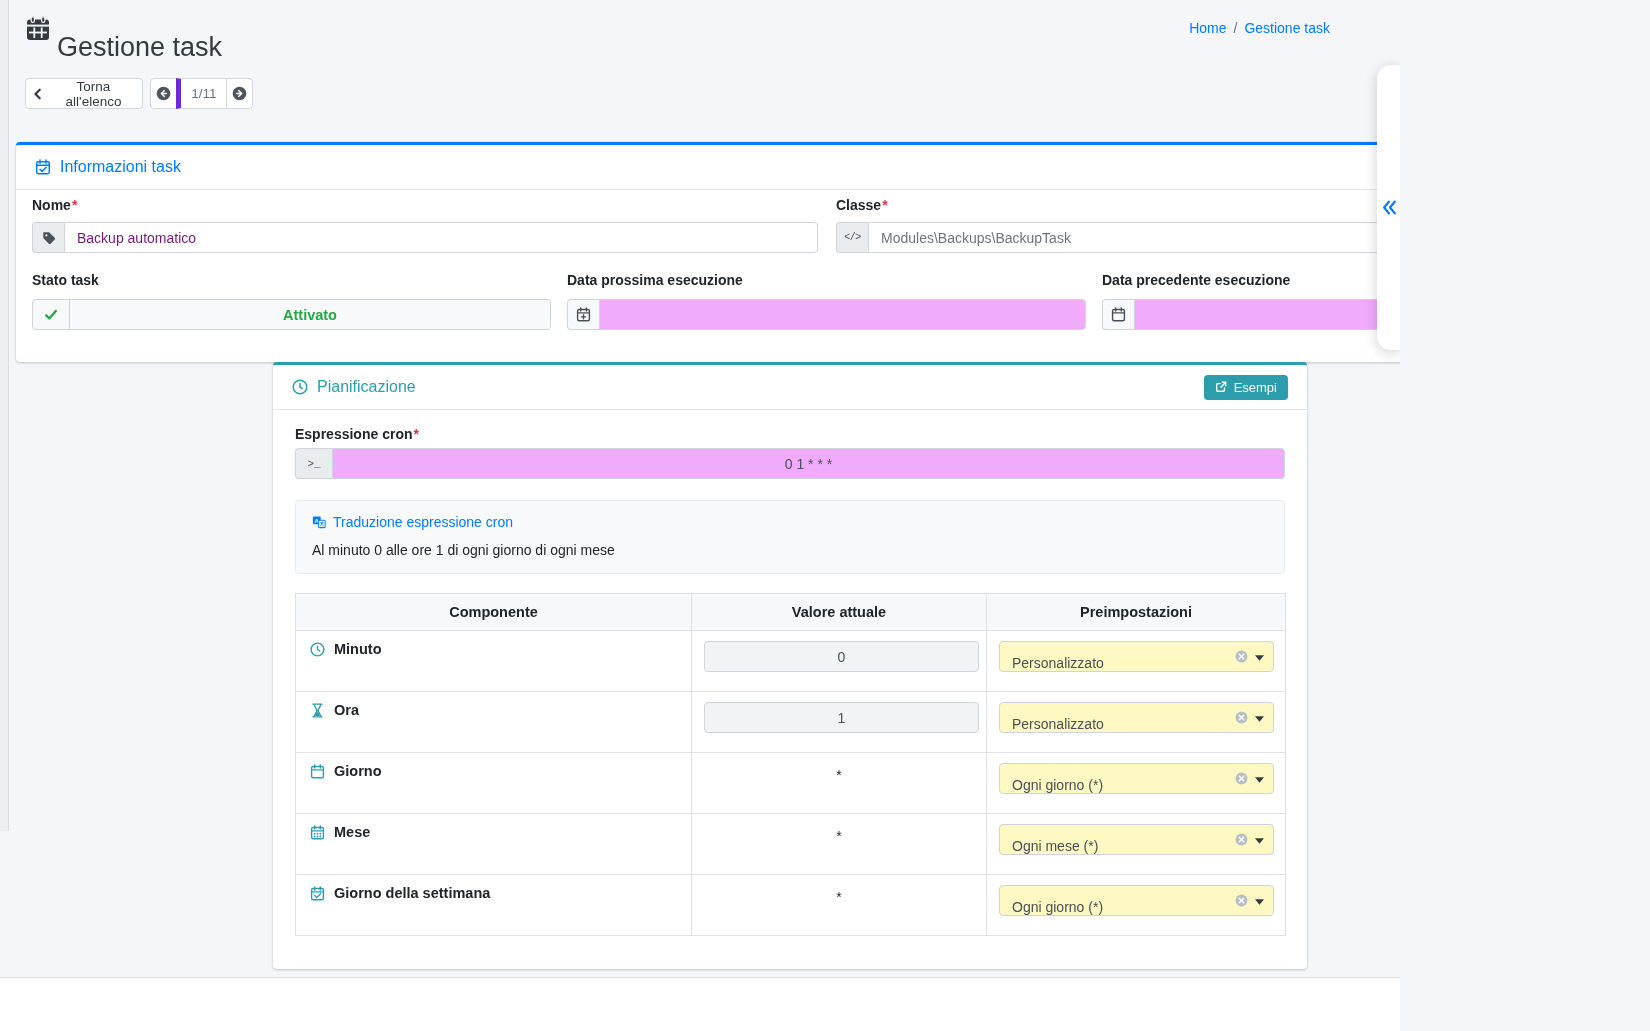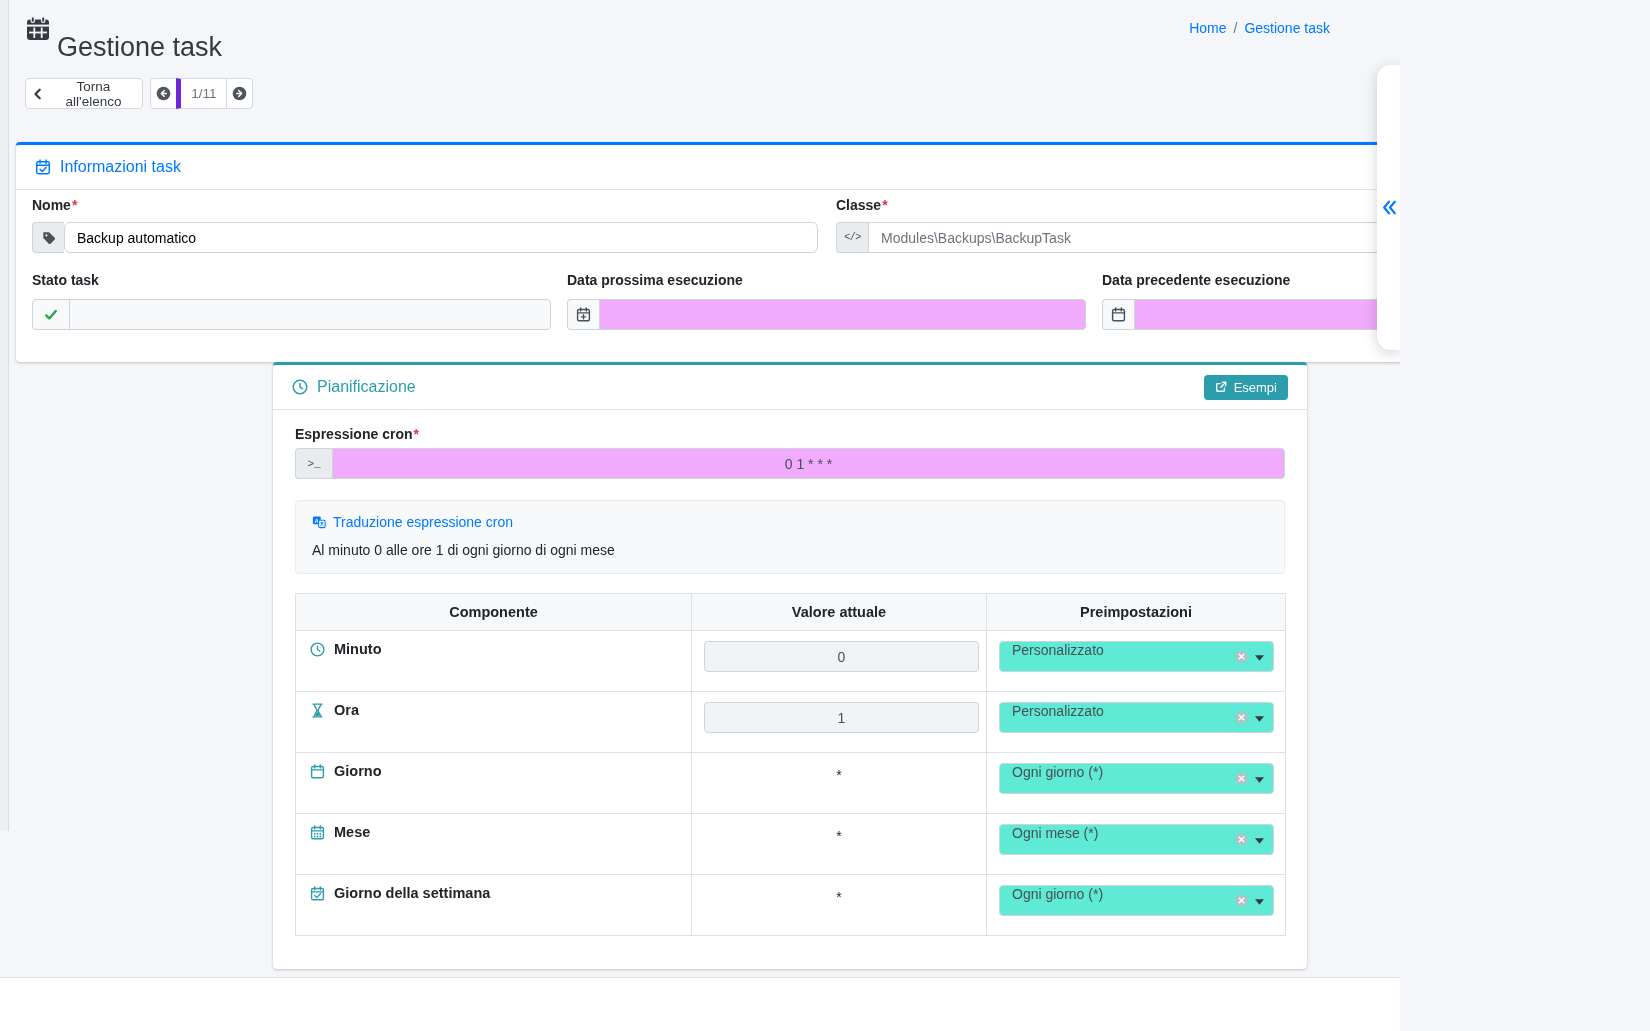--- a/index.html
+++ b/index.html
@@ -67,21 +67,21 @@
                 font-size:14.5px;font-weight:bold;color:#212529;}
   table.cron td{height:61px;padding:10px 12px;}
   td.c-comp{padding-left:14px !important;}
   .comp-inner{display:flex;align-items:center;gap:9px;font-weight:bold;font-size:14.5px;color:#212529;}
   .comp-inner .ticon{color:var(--teal,#2b9dac);display:flex;}
   .val-input{display:block;margin:0 auto;width:275px;height:31px;border:1px solid #ced4da;border-radius:4px;
              background:#f1f3f5;text-align:center;font-size:14px;color:#495057;box-sizing:border-box;
              font-family:"Liberation Sans",sans-serif;outline:none;}
   .val-star{text-align:center;font-size:14px;color:#212529;padding-top:4px;}
   .sel{position:relative;margin:0 auto;width:275px;height:31px;border:1px solid #ced4da;border-radius:4px;
-       background:#5eead4;display:flex;align-items:flex-start;padding:0 44px 0 12px;font-size:14px;color:#495057;
+       background:#fef9c3;display:flex;align-items:flex-end;padding:0 44px 0 12px;font-size:14px;color:#495057;
        box-sizing:border-box;cursor:pointer;white-space:nowrap;overflow:hidden;}
   .sel .clear{position:absolute;right:25px;top:8px;display:flex;cursor:pointer;}
   .sel .caret{position:absolute;right:9px;top:13px;display:flex;cursor:pointer;}
 
   
   .rpanel{position:absolute;right:0;top:65px;width:23px;height:285px;background:#fff;
           border-radius:14px 0 0 14px;box-shadow:0 3px 14px rgba(0,0,0,.18);z-index:20;
           display:flex;align-items:center;}
   .rpanel .ang{margin-left:4px;display:flex;cursor:pointer;}
 
@@ -198,40 +198,41 @@
   <label class="lbl" style="left:32px;top:197px;"><span>Nome</span><span class="req">*</span></label>
   <label class="lbl" style="left:836px;top:197px;"><span>Classe</span><span class="req">*</span></label>
 
   <div class="igroup" style="left:32px;top:222px;width:786px;">
     <span class="iprep">
       <svg width="14" height="14" viewBox="0 0 16 16">
           <path d="M1.5 1.5H7.6c.4 0 .8.16 1.1.44l5.8 5.8c.6.6.6 1.5 0 2.1l-4.66 4.66c-.6.6-1.5.6-2.1 0l-5.8-5.8A1.55 1.55 0 0 1 1.5 7.6z" fill="#495057"></path>
           <circle cx="5" cy="5" r="1.3" fill="#e9ecef"></circle>
         </svg>
     </span>
-    <input class="ifield" style="color: #000000; border-radius: 6px;" value="Backup automatico">
+    <input class="ifield" style="color: #701a75;" value="Backup automatico">
   </div>
 
   <div class="igroup" style="left:836px;top:222px;width:798px;">
     <span class="iprep">
         <span class="mono" style="font-size:10px;color:#495057;letter-spacing:-0.5px;">&lt;/&gt;</span>
       </span>
     <input class="ifield muted" value="Modules\Backups\BackupTask" style="">
   </div>
 
   <label class="lbl" style="left:32px;top:272px;">Stato task</label>
   <label class="lbl" style="left:567px;top:272px;">Data prossima esecuzione</label>
   <label class="lbl" style="left:1102px;top:272px;">Data precedente esecuzione</label>
 
   <div class="stato" style="left:32px;top:299px;width:519px;">
     <span class="chk">
       <svg width="14" height="14" viewBox="0 0 16 16" fill="none" stroke="#28a745" stroke-width="2.8" stroke-linecap="round" stroke-linejoin="round">
           <path d="M2.5 8.5 6 12 13.5 3.5"></path>
         </svg>
     </span>
+    <span class="txt">Attivato</span>
   </div>
 
   <div class="igroup" style="left:567px;top:299px;width:519px;">
     <span class="iprep light">
       <svg width="15" height="15" viewBox="0 0 16 16" fill="none" stroke="#495057" stroke-width="1.5" stroke-linecap="round">
         <rect x="1.7" y="2.7" width="12.6" height="12" rx="1.6"></rect>
           <line x1="5" y1="0.9" x2="5" y2="4.2"></line>
           <line x1="11" y1="0.9" x2="11" y2="4.2"></line>
         <line x1="1.7" y1="6.3" x2="14.3" y2="6.3"></line>
           <line x1="8" y1="8.3" x2="8" y2="12.7"></line>

